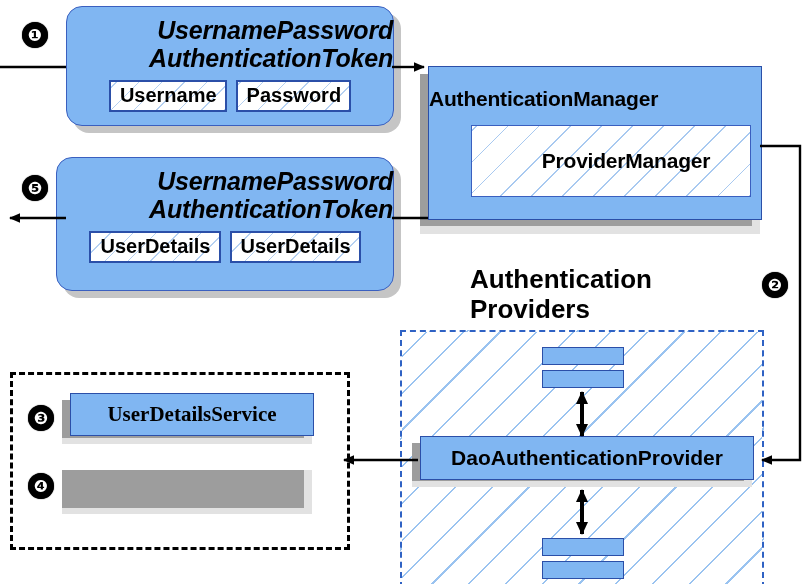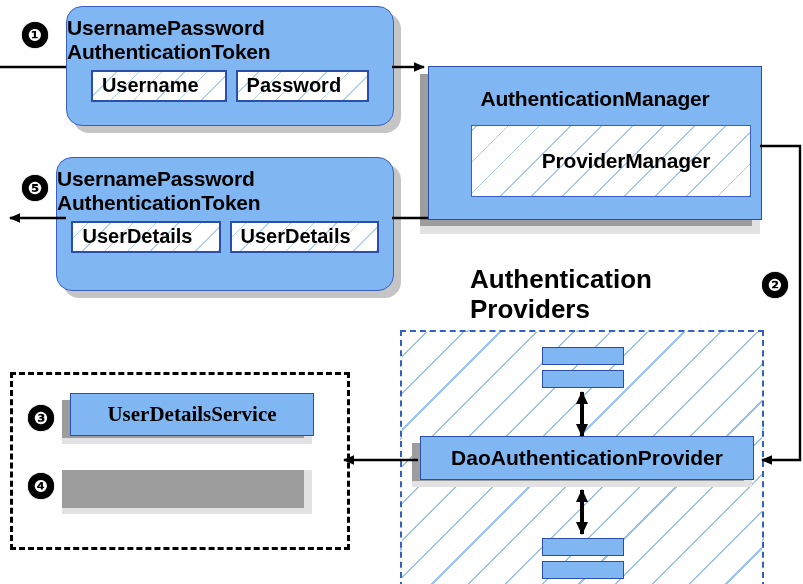--- a/index.html
+++ b/index.html
@@ -35,41 +35,42 @@
   
   .token-card {
     position: absolute;
     border-radius: 16px;
     background: #80b6f2;
     border: 1.5px solid #3a5fbf;
     box-shadow: 7px 7px 0 0 rgba(150,150,150,0.55);
     z-index: 20;
   }
   .token-title {
-    text-align: left;
-    font-size: 21px;
+    text-align: right;
+    font-size: 25px;
     font-weight: bold;
     color: #000000;
     line-height: 1.13;
     padding-top: 9px;
     letter-spacing: -0.2px;
+    font-style: italic;
   }
   .token-slots {
     display: flex;
     justify-content: center;
     gap: 9px;
     margin-top: 7px;
   }
   .token-slot {
     background: #ffffff;
     border: 2px solid #2b4fa8;
     font-size: 20px;
     font-weight: bold;
     color: #000;
-    padding: 2px 26px 3px 9px;
+    padding: 2px 8px 3px 9px;
     text-align: center;
     position: relative;
     overflow: hidden;
     background-image: repeating-linear-gradient(
         -45deg,
         rgba(120,170,230,0.55) 0px,
         rgba(120,170,230,0.55) 1px,
         rgba(255,255,255,0) 1px,
         rgba(255,255,255,0) 16px);
   }
@@ -86,21 +87,21 @@
     background: #9d9d9d;
     z-index: 10;
   }
   .shadow-light {
     position: absolute;
     background: #e2e2e2;
     z-index: 9;
   }
 
   .rect-title {
-    text-align: center;
+    text-align: left;
     font-size: 21px;
     font-weight: bold;
     color: #000;
     letter-spacing: -0.2px;
   }
 
   
   .hatch-box {
     position: absolute;
     background: #ffffff;

